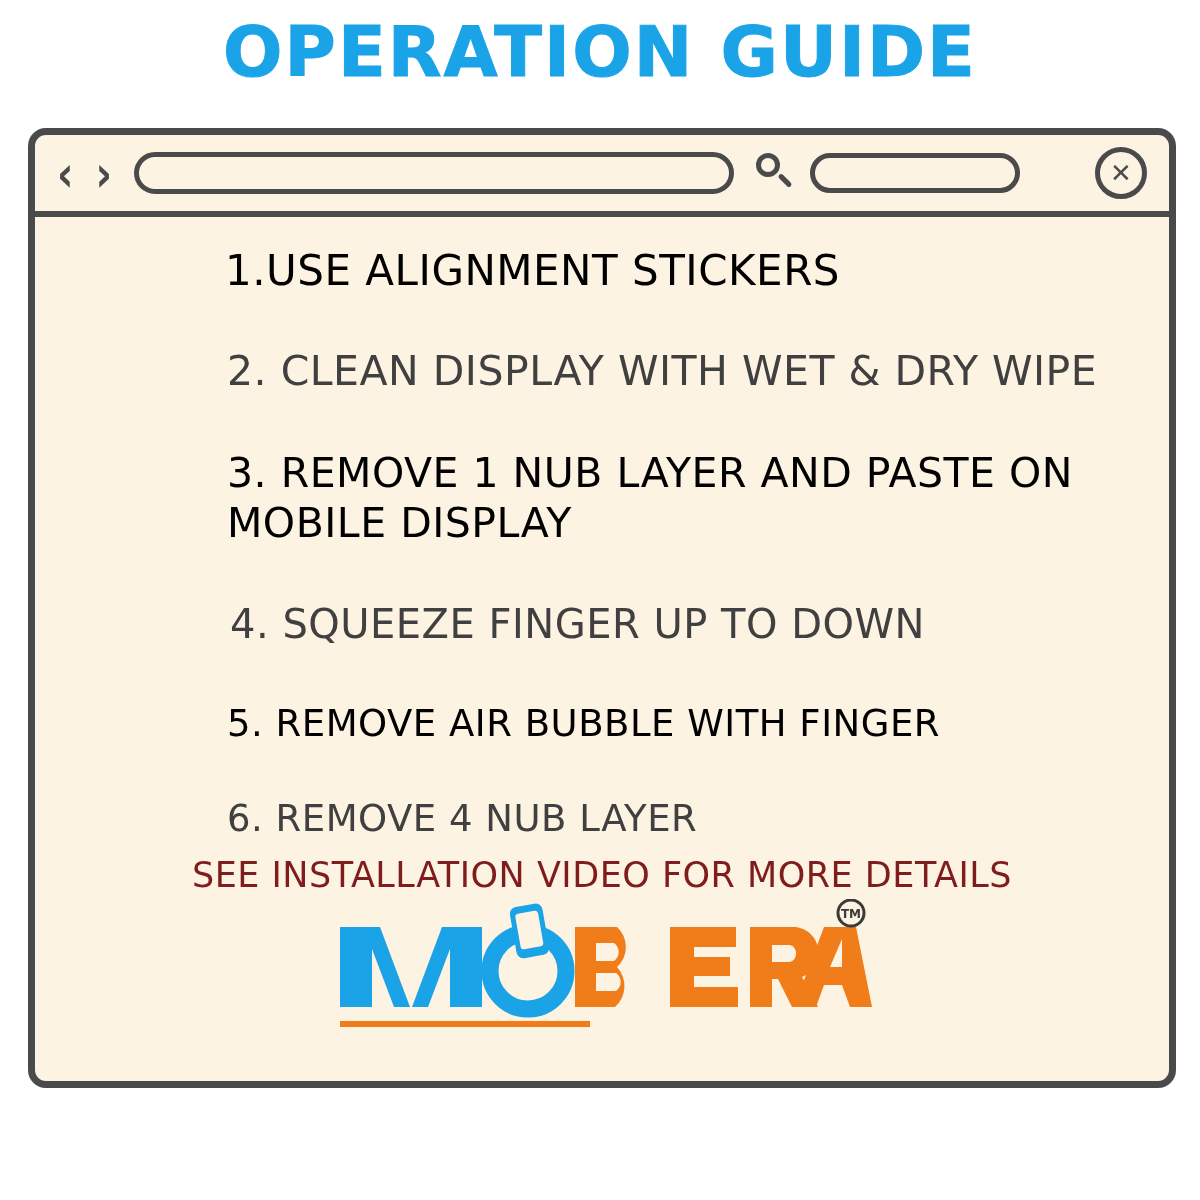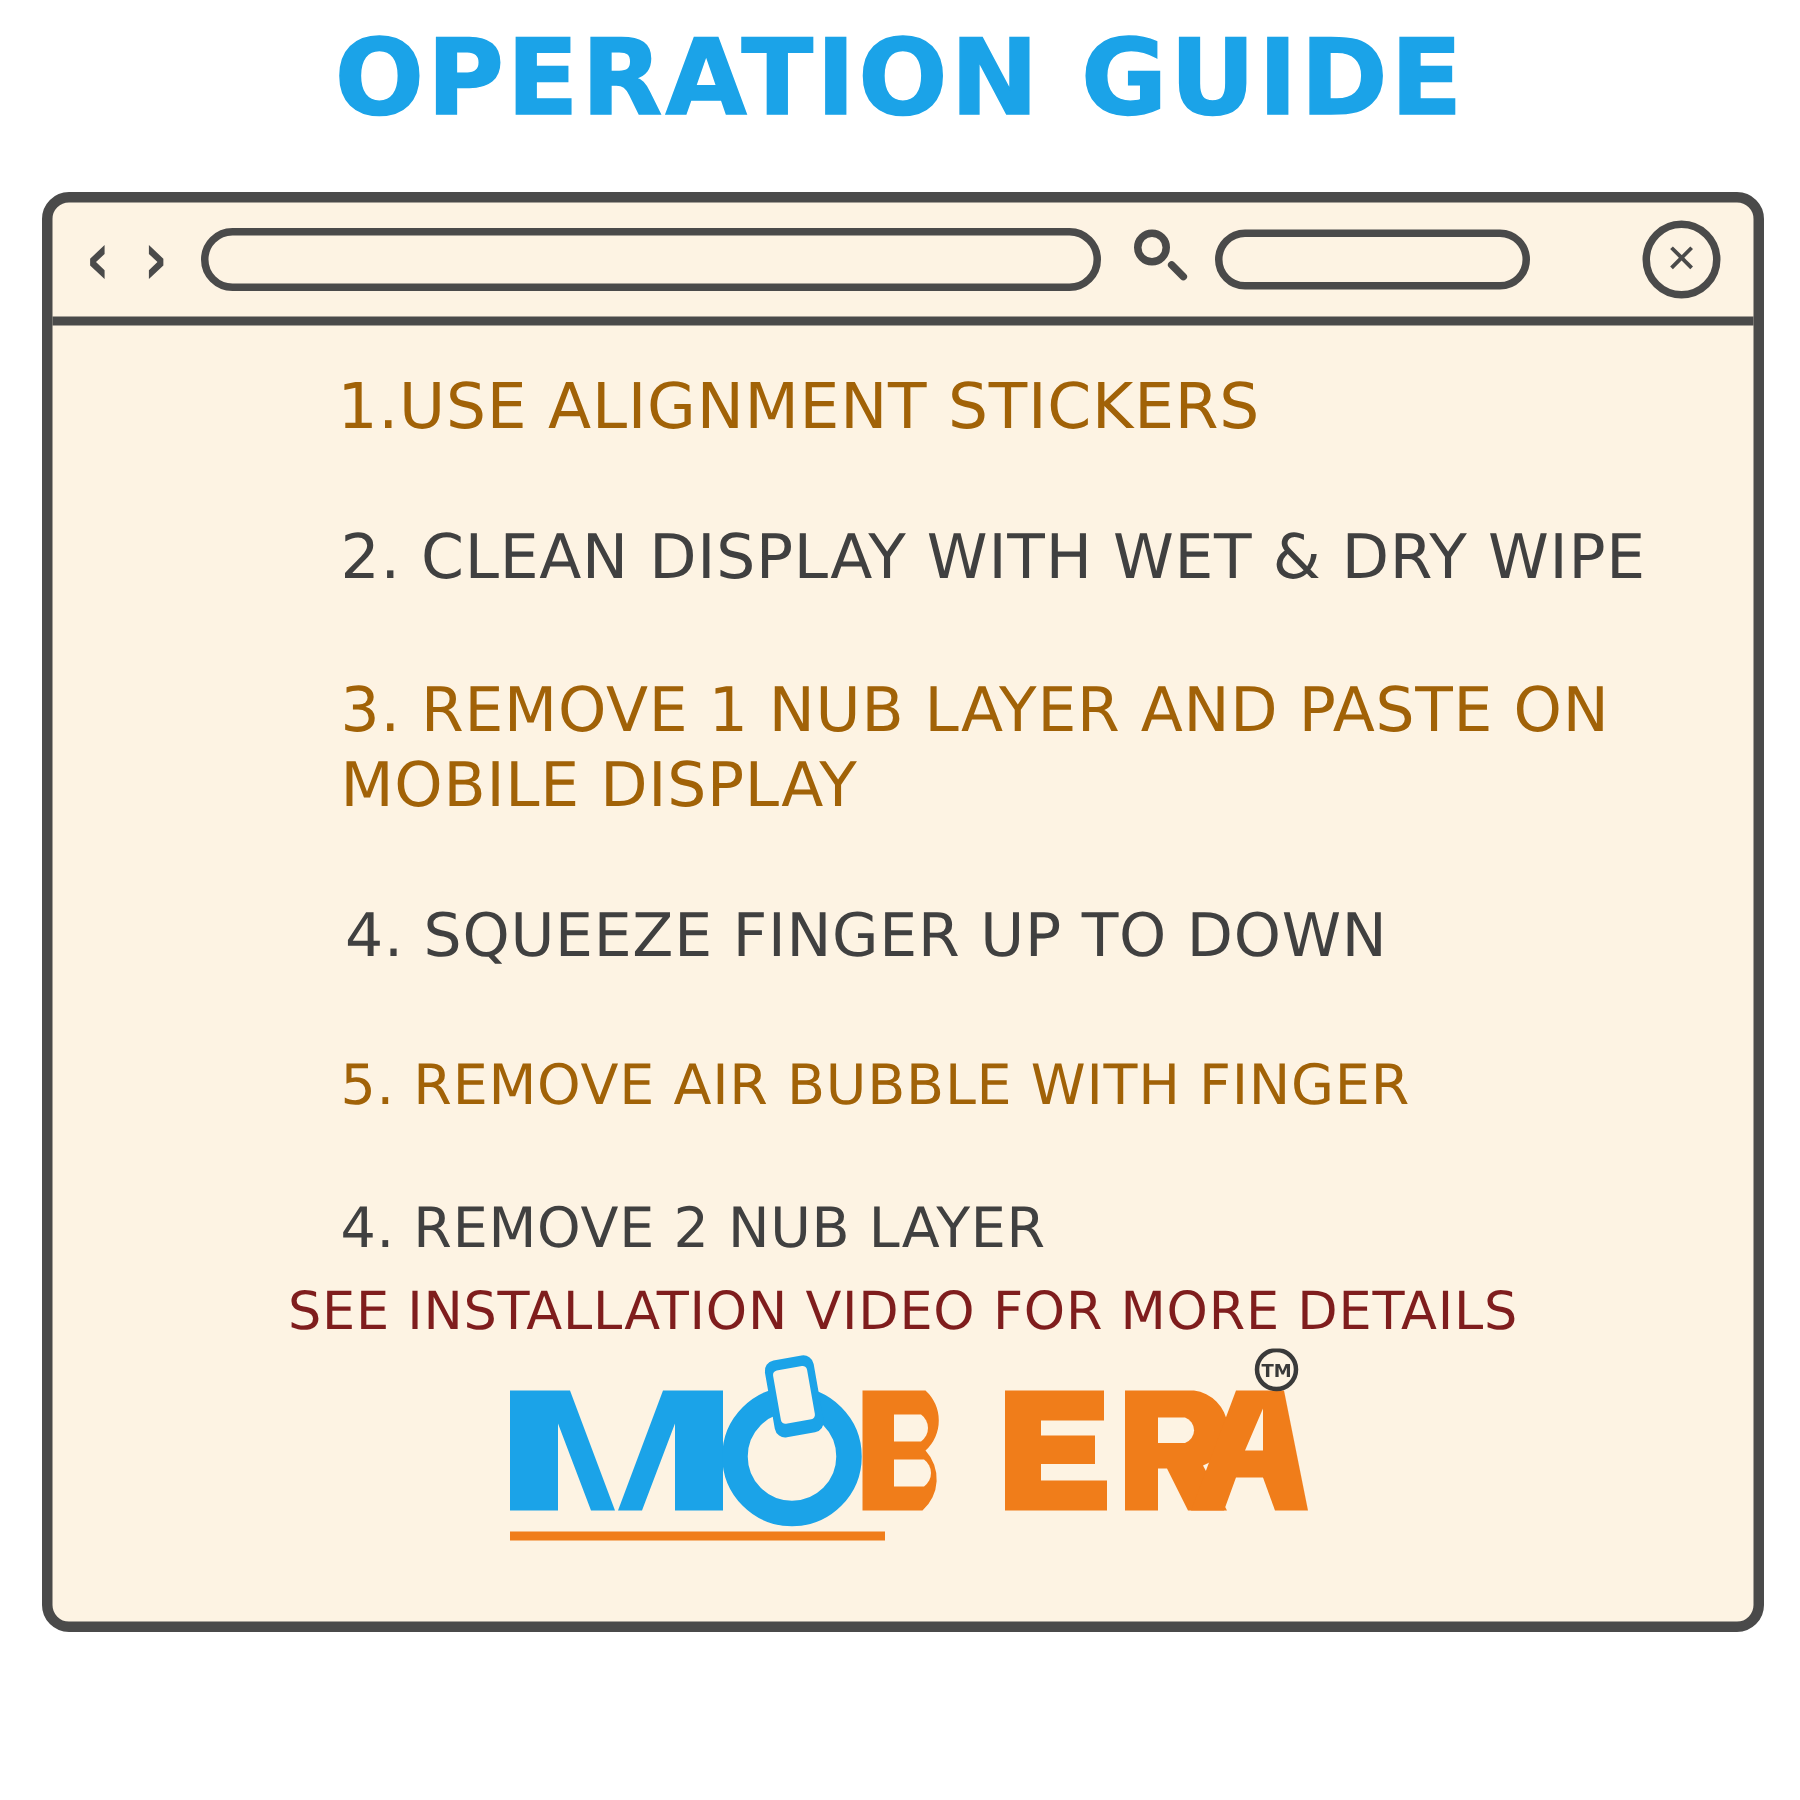--- a/index.html
+++ b/index.html
@@ -133,21 +133,21 @@
   }
   .step {
     font-family: "DejaVu Sans", sans-serif;
     font-size: 40px;
     line-height: 1.22;
     letter-spacing: 0.5px;
     margin: 0 0 44px 0;
     padding-left: 150px;
     text-indent: -0.0px;
   }
-  .step.blue  { color: #a16207; }
+  .step.blue  { color: #000000; }
   .step.orange{ color: #404040; }
   .step-1 { font-size: 42px; margin-bottom: 50px; }
   .step-2 { font-size: 41px; margin-bottom: 52px; padding-left: 152px; }
   .step-3 { font-size: 41px; margin-bottom: 52px; padding-left: 152px; }
   .step-4 { font-size: 40px; margin-bottom: 52px; padding-left: 155px; }
   .step-5 { font-size: 37px; margin-bottom: 50px; padding-left: 152px; }
   .step-6 { font-size: 37px; margin-bottom: 14px; padding-left: 152px; }
 
   .footnote {
     text-align: center;
@@ -194,21 +194,21 @@
 
     <div class="close-btn">✕</div>
   </div>
 
   <div class="content">
     <p class="step blue step-1">1.USE ALIGNMENT STICKERS</p>
     <p class="step orange step-2">2. CLEAN DISPLAY WITH WET &amp; DRY WIPE</p>
     <p class="step blue step-3">3. REMOVE 1 NUB LAYER AND PASTE ON MOBILE DISPLAY</p>
     <p class="step orange step-4">4. SQUEEZE FINGER UP TO DOWN</p>
     <p class="step blue step-5">5. REMOVE AIR BUBBLE WITH FINGER</p>
-    <p class="step orange step-6">4. REMOVE 2 NUB LAYER</p>
+    <p class="step orange step-6">6. REMOVE 4 NUB LAYER</p>
 
     <p class="footnote">SEE INSTALLATION VIDEO FOR MORE DETAILS</p>
 
     <div class="logo-wrap">
       <svg class="logo-svg" width="540" height="135" viewBox="0 0 540 135">
 
         <polygon points="8,28 48,28 78,108 62,108 40,50 40,108 8,108" fill="#1ba3e8"></polygon>
         <polygon points="150,28 110,28 80,108 96,108 118,50 118,108 150,108" fill="#1ba3e8"></polygon>
 
         <circle cx="196" cy="72" r="38" fill="none" stroke="#1ba3e8" stroke-width="17"></circle>

